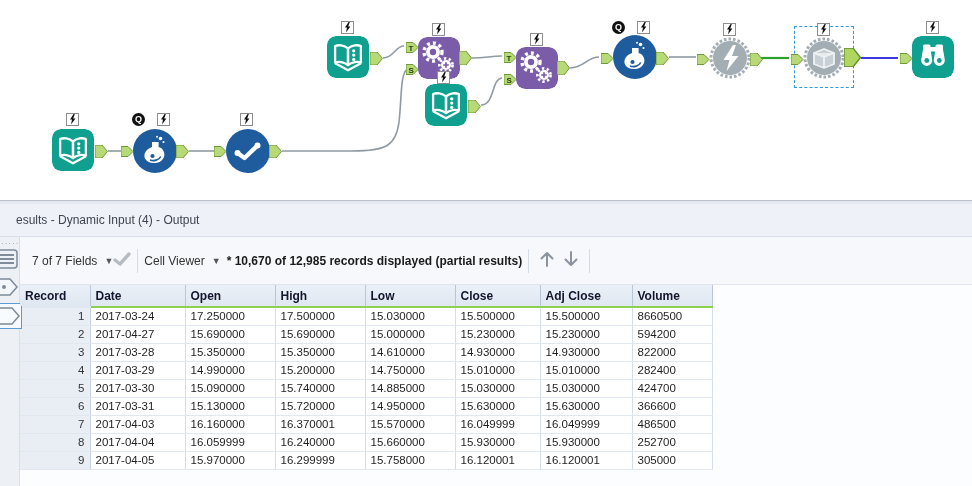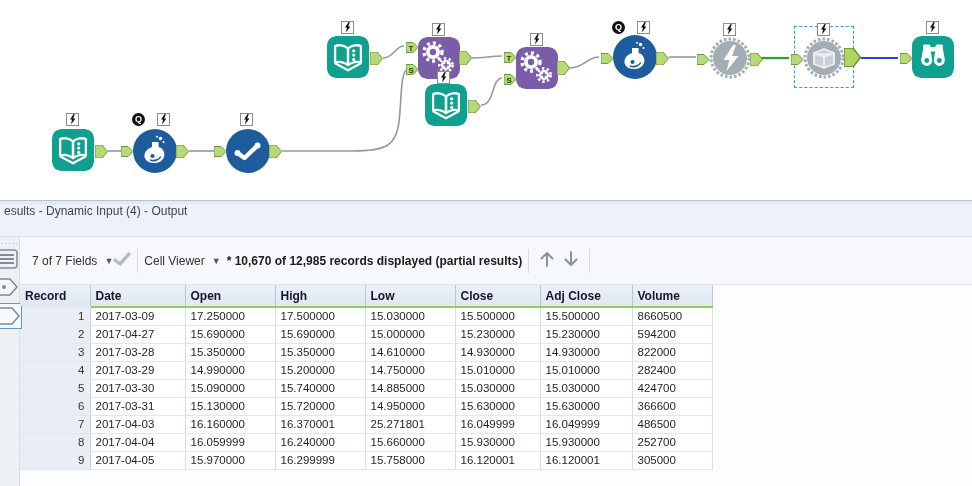--- a/index.html
+++ b/index.html
@@ -18,21 +18,21 @@
   .anc { position:absolute; z-index:2; }
   .sel-rect { position:absolute; left:794px; top:26px; width:60px; height:62px;
     border:1.5px dashed #2f9bdd; background:transparent; z-index:1; }
 
   
   .splitter { width:972px; height:4px; background:#e4e9f0; border-top:1px solid #b8c1cc; }
 
   
   .panel { width:972px; height:282px; background:#f4f6fa; }
   .panel-title { height:33px; background:#eef2f8; border-bottom:1px solid #d9dfe8;
-    display:flex; align-items:flex-start; padding-left:4px; font-size:12px; color:#3e4450; }
+    display:flex; align-items:center; padding-left:16px; font-size:12px; color:#3e4450; }
   .panel-body { display:flex; height:249px; }
   .left-strip { width:20px; background:#edf0f5; border-right:1px solid #d9dfe8;
     position:relative; flex:none; }
   .strip-dots { position:absolute; top:2px; left:1px; letter-spacing:1px;
     color:#9aa6b4; font-size:8px; }
   .strip-icon { position:absolute; left:-4px; }
   .strip-sel { position:absolute; left:-4px; border:1px solid #5b9bd5; background:#f6f9fd; }
   .main-area { flex:1; display:flex; flex-direction:column; min-width:0; }
 
   .toolbar { height:48px; background:#f6f8fb; border-bottom:1px solid #e0e5ed;
@@ -444,21 +444,21 @@
                 <th>High</th>
                 <th>Low</th>
                 <th>Close</th>
                 <th>Adj Close</th>
                 <th>Volume</th>
               </tr>
             </thead>
           <tbody>
               <tr>
                 <td class="rec">1</td>
-                <td>2017-03-09</td>
+                <td>2017-03-24</td>
                 <td>17.250000</td>
                 <td>17.500000</td>
                 <td>15.030000</td>
                 <td>15.500000</td>
                 <td>15.500000</td>
                 <td>8660500</td>
               </tr>
               <tr>
                 <td class="rec">2</td>
                 <td>2017-04-27</td>
@@ -507,21 +507,21 @@
                 <td>14.950000</td>
                 <td>15.630000</td>
                 <td>15.630000</td>
                 <td>366600</td>
               </tr>
               <tr>
                 <td class="rec">7</td>
                 <td>2017-04-03</td>
                 <td>16.160000</td>
                 <td>16.370001</td>
-                <td>25.271801</td>
+                <td>15.570000</td>
                 <td>16.049999</td>
                 <td>16.049999</td>
                 <td>486500</td>
               </tr>
               <tr>
                 <td class="rec">8</td>
                 <td>2017-04-04</td>
                 <td>16.059999</td>
                 <td>16.240000</td>
                 <td>15.660000</td>

